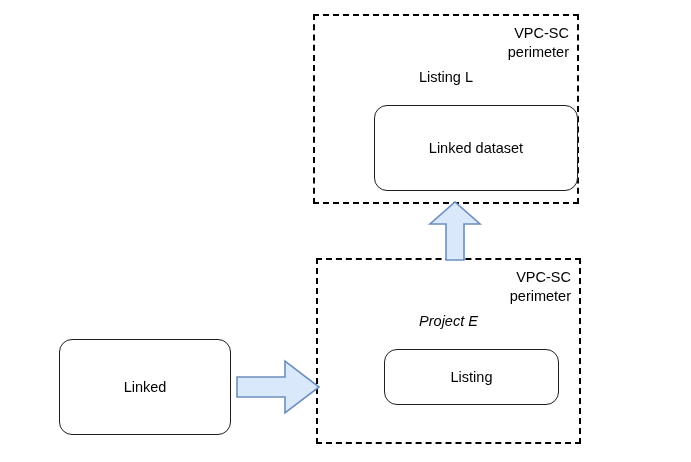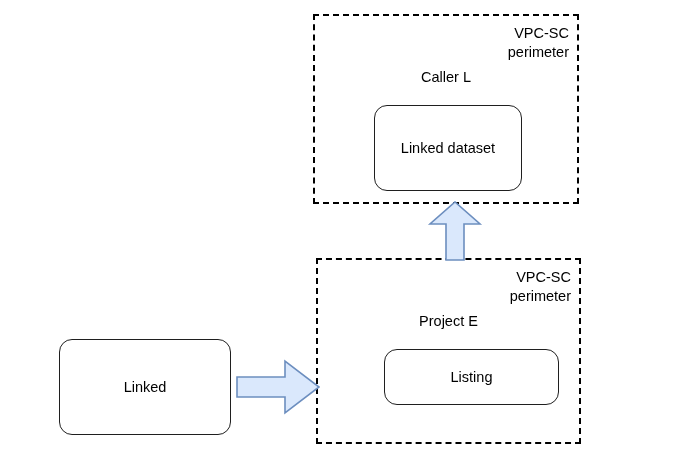--- a/index.html
+++ b/index.html
@@ -75,20 +75,21 @@
   }
   #label-project-l {
     left: 0;
     right: 0;
     top: 52px;
   }
   #label-project-e {
     left: 0;
     right: 0;
     top: 52px;
+    font-style: italic;
   }
   #label-project-r {
     left: 59px;
     width: 172px;
     top: 305px;
   }
 
   
   .node {
     position: absolute;
@@ -99,21 +100,21 @@
     display: flex;
     align-items: center;
     justify-content: center;
     font-size: 14.5px;
     color: #000000;
     white-space: nowrap;
   }
   #node-linked-dataset {
     left: 372px;
     top: 103px;
-    width: 148px;
+    width: 204px;
     height: 86px;
   }
   #node-listing {
     left: 382px;
     top: 347px;
     width: 175px;
     height: 56px;
   }
   #node-caller {
     left: 59px;
@@ -140,21 +141,21 @@
   }
 </style>
 </head>
 <body>
 
 <div id="diagram-canvas">
 
   <div class="perimeter" id="perimeter-project-l">
     <div class="perimeter-caption" id="caption-vpcsc-l">VPC-SC
 perimeter</div>
-    <div class="project-label" id="label-project-l">Caller L</div>
+    <div class="project-label" id="label-project-l">Listing L</div>
     <div class="node" id="node-linked-dataset" style="left:59px; top:89px;">Linked dataset</div>
   </div>
 
   <div class="perimeter" id="perimeter-project-e">
     <div class="perimeter-caption" id="caption-vpcsc-e">VPC-SC
 perimeter</div>
     <div class="project-label" id="label-project-e">Project E</div>
     <div class="node" id="node-listing" style="left:66px; top:89px;">Listing</div>
   </div>
 

